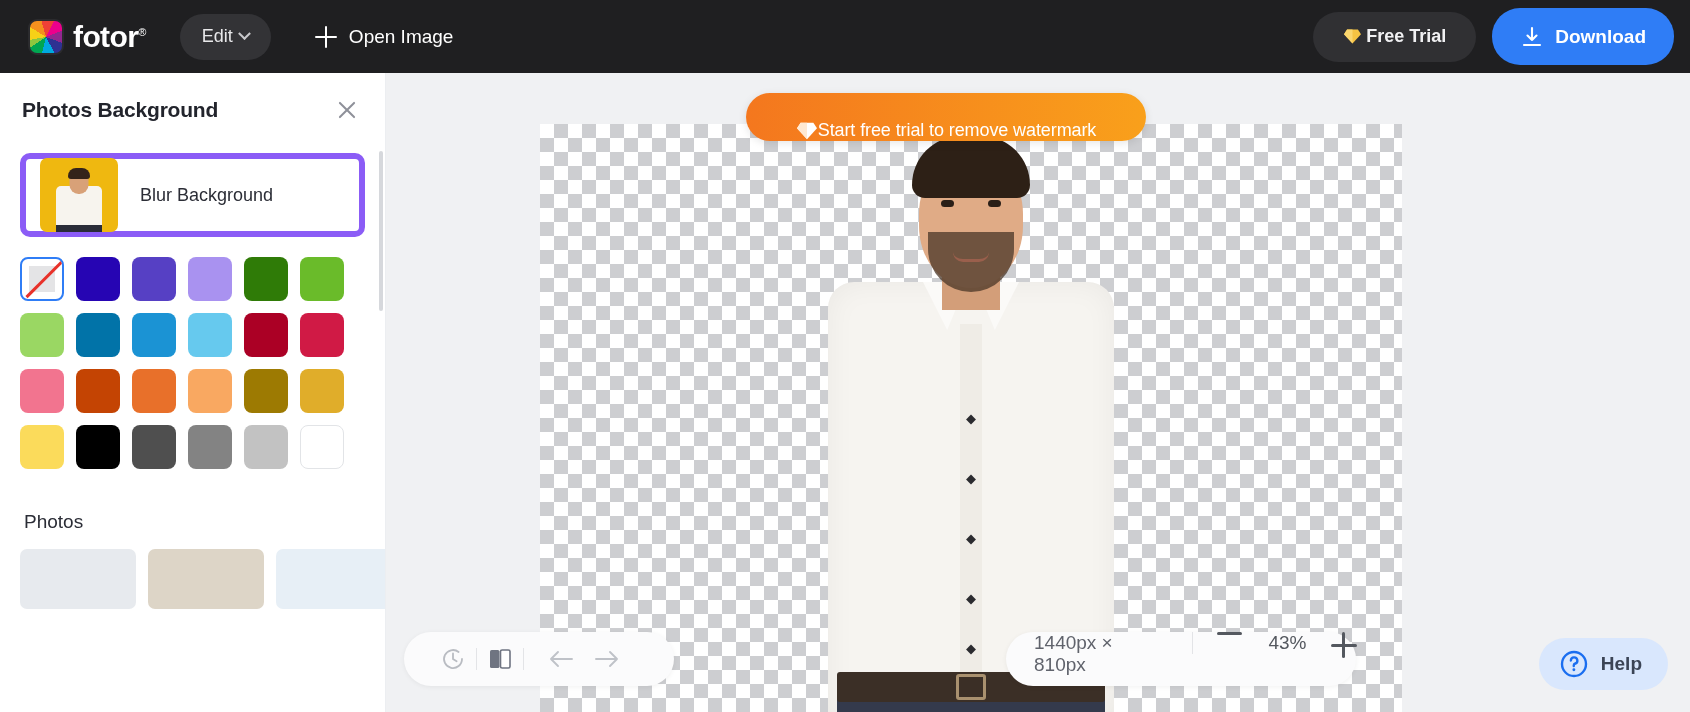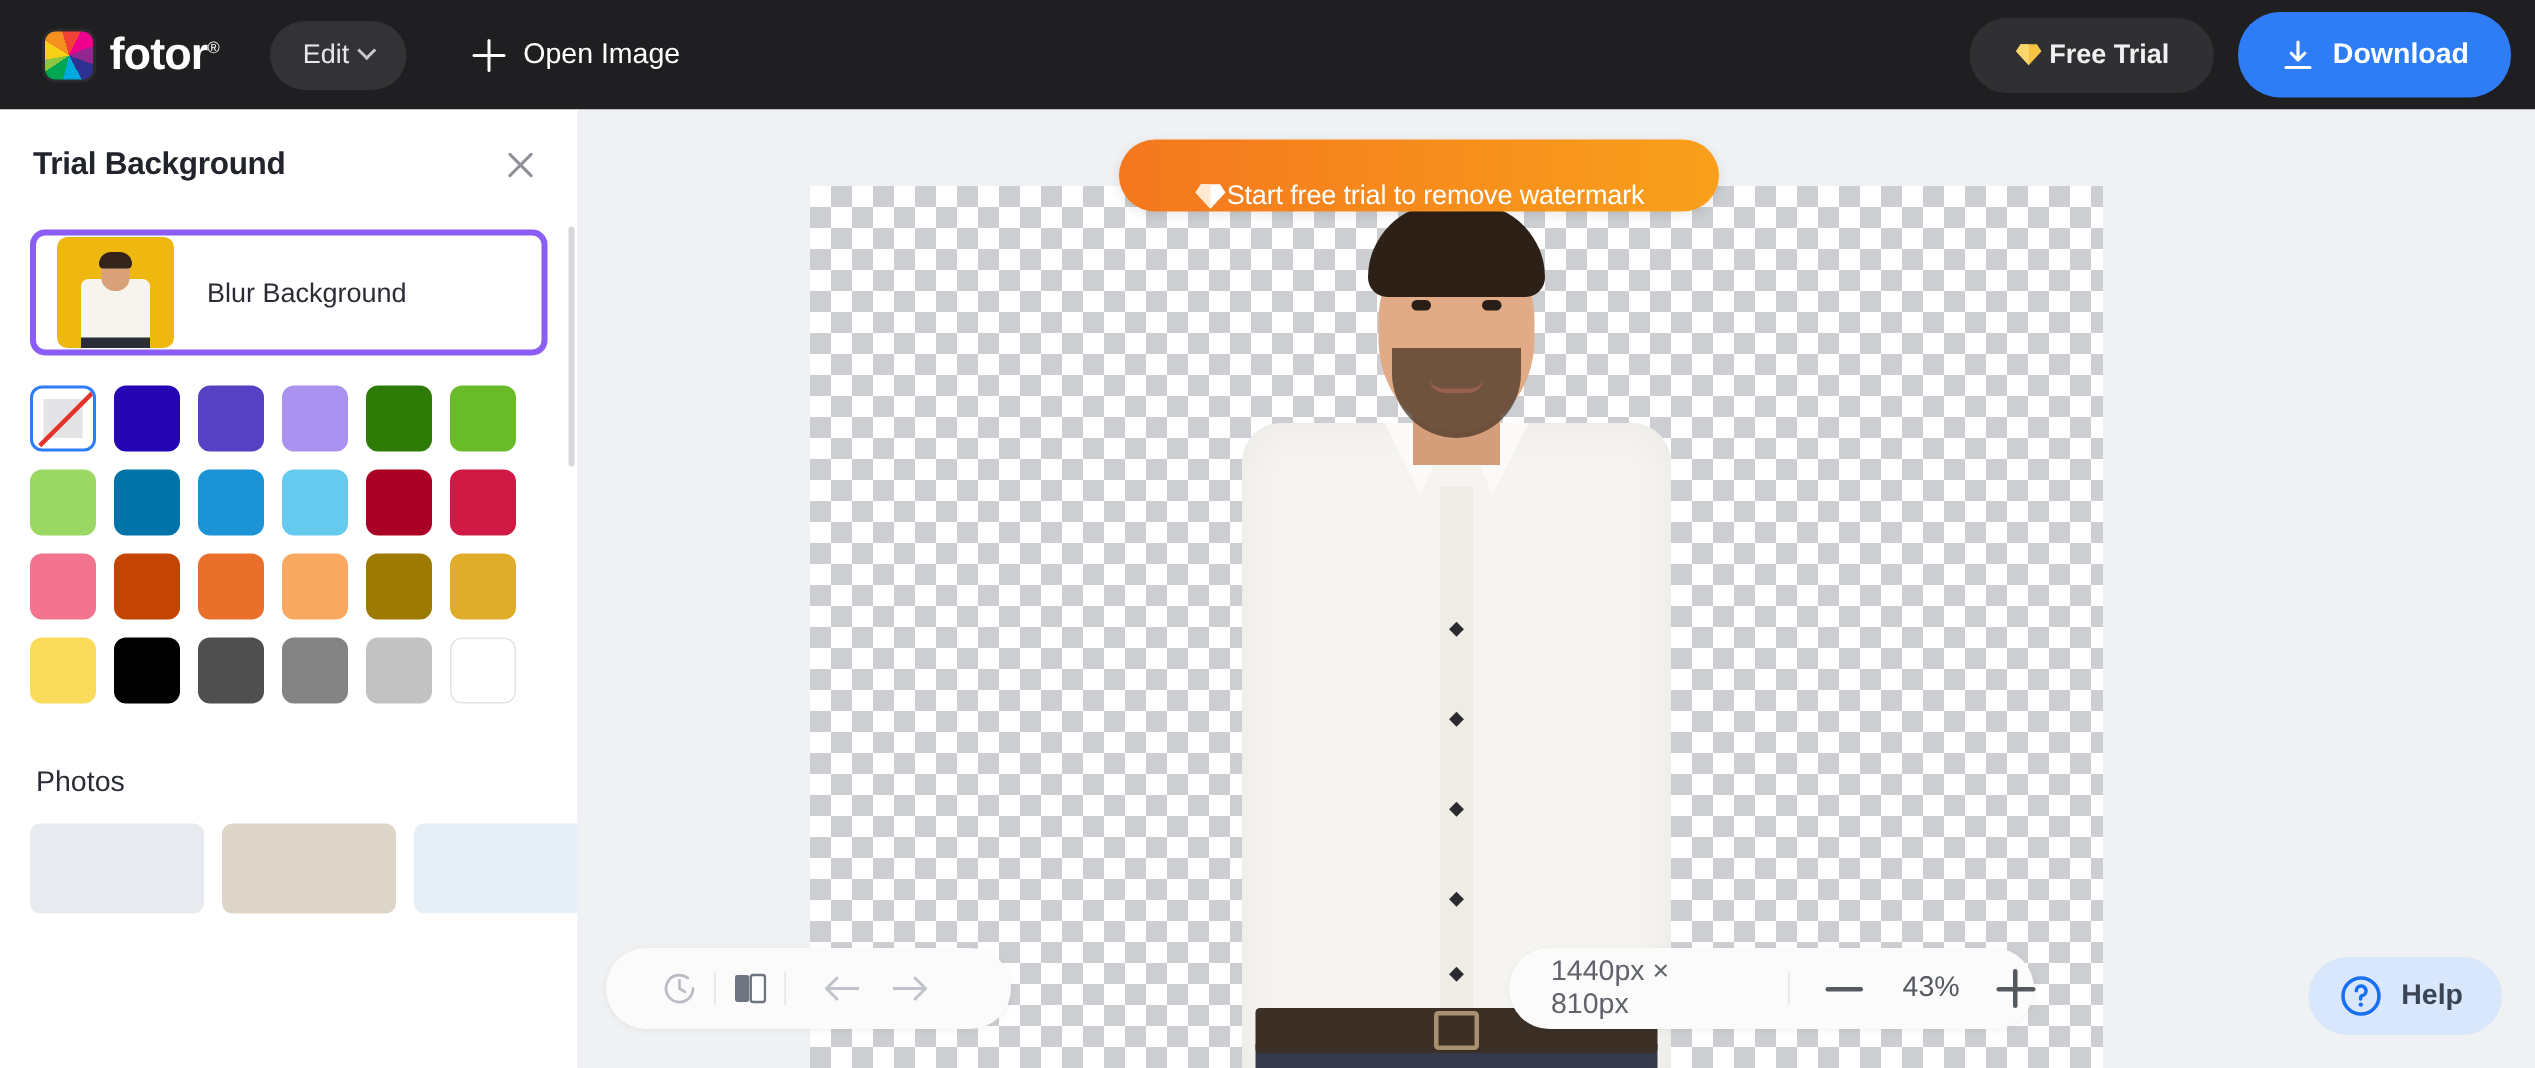--- a/index.html
+++ b/index.html
@@ -91,21 +91,21 @@
   .side-title { font-size:21px; font-weight:700; color:#22242c; letter-spacing:-0.2px; }
   .close-x { margin-left:auto; width:26px; height:26px; position:relative; cursor:pointer; margin-right:3px; }
   .close-x:before, .close-x:after {
     content:""; position:absolute; left:2px; top:12px; width:22px; height:2px;
     background:#8e9099; border-radius:1px;
   }
   .close-x:before { transform:rotate(45deg); }
   .close-x:after  { transform:rotate(-45deg); }
 
   .blur-card {
-    margin:30px 20px 0 20px; height:84px; border:4px solid #8b5cf6; border-radius:10px;
+    margin:30px 20px 0 20px; height:84px; border:6px solid #8b5cf6; border-radius:10px;
     display:flex; align-items:center; padding:0 14px; cursor:pointer; background:#fff;
   }
   .blur-thumb {
     width:78px; height:74px; border-radius:7px; overflow:hidden; flex:none;
     background:#efb810; position:relative;
   }
   .blur-thumb .shirt {
     position:absolute; left:50%; transform:translateX(-50%); bottom:0;
     width:46px; height:46px; background:#f7f4ee; border-radius:5px 5px 0 0;
   }
@@ -244,21 +244,21 @@
     background:#fbfbfc; border-radius:27px; display:flex; align-items:center;
     box-shadow:0 1px 5px rgba(0,0,0,.06);
   }
   .tool-ic { width:46px; height:32px; display:flex; align-items:center; justify-content:center; cursor:pointer; }
   .tool-sep { width:1px; height:22px; background:#e3e4e7; }
   .tb-pad-l { width:26px; }
   .tb-gap { width:14px; }
 
   .zoom-pill {
     position:absolute; left:620px; bottom:26px; height:54px; width:350px;
-    background:#fbfbfc; border-radius:27px; display:flex; align-items:center;
+    background:#fbfbfc; border-radius:27px; display:flex; align-items:flex-start;
     box-shadow:0 1px 5px rgba(0,0,0,.06);
   }
   .dim-text { margin-left:28px; font-size:19px; color:#60636c; }
   .z-sep { width:1px; height:22px; background:#e3e4e7; margin-left:26px; }
   .minus {
     width:26px; height:3px; background:#54585f; border-radius:2px; margin-left:24px; cursor:pointer;
   }
   .z-pct { margin-left:22px; font-size:19px; color:#54585f; width:48px; text-align:center; }
   .plus2 { position:relative; width:26px; height:26px; margin-left:20px; cursor:pointer; }
   .plus2:before, .plus2:after { content:""; position:absolute; background:#54585f; border-radius:2px; }
@@ -310,21 +310,21 @@
           <path d="M12 3v12M12 15l-4.5-4.5M12 15l4.5-4.5M4 20h16" stroke="#fff" stroke-width="2.1" fill="none" stroke-linecap="round" stroke-linejoin="round"></path>
         </svg>
         <span>Download</span>
       </button>
     </div>
   </div>
 
   <div class="sidebar">
 
     <div class="side-head">
-      <div class="side-title">Trial Background</div>
+      <div class="side-title">Photos Background</div>
       <div class="close-x"></div>
     </div>
 
     <div class="blur-card">
       <div class="blur-thumb">
         <div class="shirt"></div>
           <div class="belt"></div>
           <div class="head"></div>
           <div class="hair"></div>
       </div>

